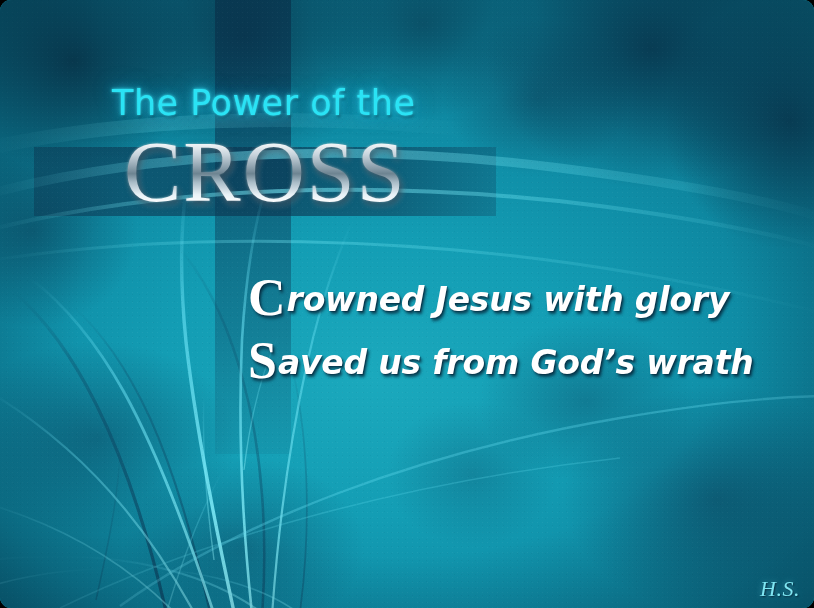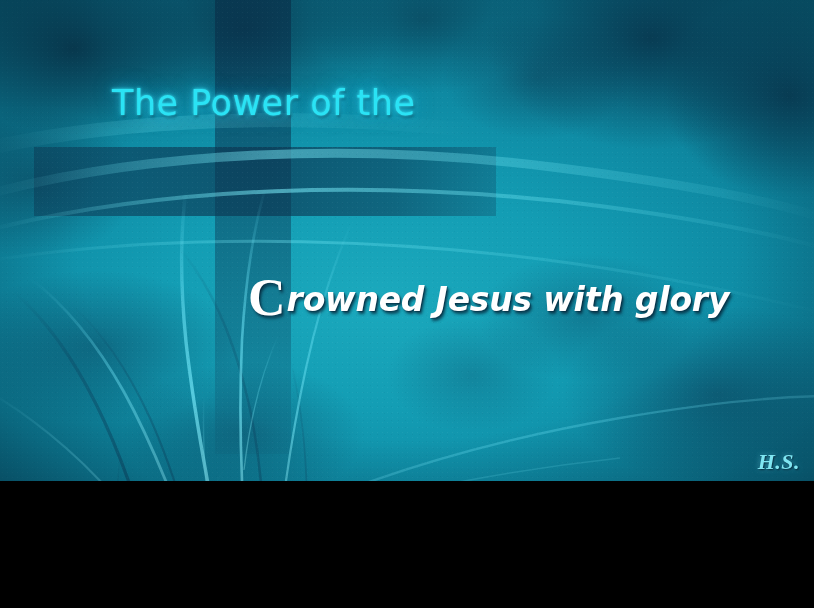--- a/index.html
+++ b/index.html
@@ -8,24 +8,25 @@
     padding: 0;
     background: #000;
   }
   body {
     font-family: "Liberation Sans", sans-serif;
   }
 
   #poster {
     position: relative;
     width: 814px;
-    height: 481px;
+    height: 608px;
     overflow: hidden;
     background: #139cb3;
     user-select: none;
+    border-radius: 11px;
   }
 
   
   .bg-layer {
     position: absolute;
     inset: 0;
     pointer-events: none;
   }
 
   #bg-base {
@@ -177,21 +178,21 @@
     margin-right: 1px;
   }
 
   
   #signature {
     position: absolute;
     right: 14px;
     bottom: 6px;
     font-family: "Liberation Serif", "DejaVu Serif", serif;
     font-style: italic;
-    font-weight: 700;
+    font-weight: 400;
     font-size: 22px;
     color: #7fe6f2;
     letter-spacing: .5px;
     text-shadow:
       1px 1px 2px rgba(4,30,48,.85),
       0 0 6px rgba(120,230,250,.45);
   }
 </style>
 </head>
 <body>
@@ -256,29 +257,33 @@
       <path d="M 120,606 C 240,520 420,452 620,418 C 720,401 790,396 834,396" fill="none" stroke="#6fe8fb" stroke-width="2.4" opacity=".30"></path>
       <path d="M 60,608 C 200,540 400,482 620,458" fill="none" stroke="#6fe8fb" stroke-width="1.6" opacity=".22"></path>
     </g>
   </svg>
 
   <div class="bg-layer" id="bg-grain"></div>
   <div class="bg-layer" id="bg-vignette"></div>
 
   <div id="headline">
     <div id="title-small">The Power of the</div>
+    <div id="title-big">CROSS</div>
   </div>
 
   <div id="acrostic">
 
     <div class="acrostic-line">
       <span class="acrostic-initial">C</span><span>rowned Jesus with glory</span>
     </div>
 
 
 
 
+    <div class="acrostic-line">
+      <span class="acrostic-initial">S</span><span>aved us from God’s wrath</span>
+    </div>
 
   </div>
 
   <div id="signature">H.S.</div>
 
 </div>
 
 </body></html>

